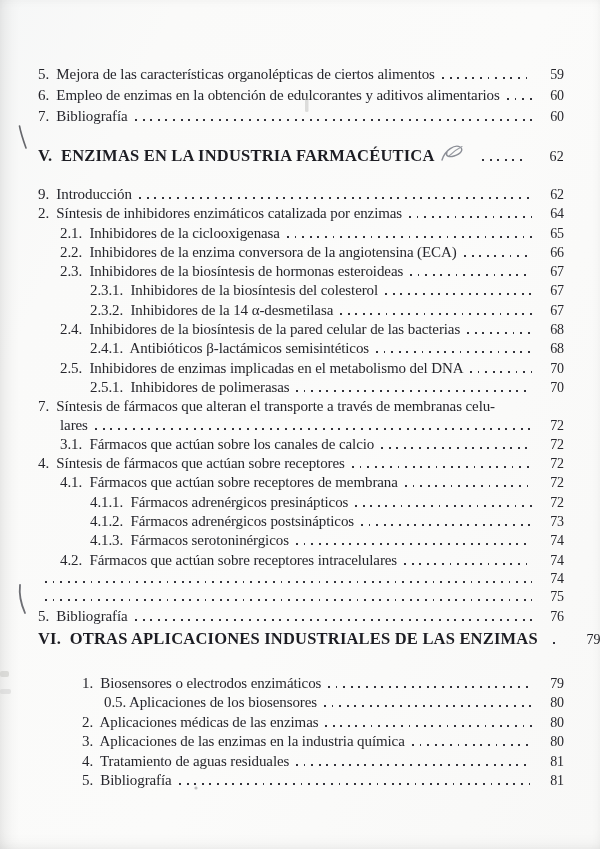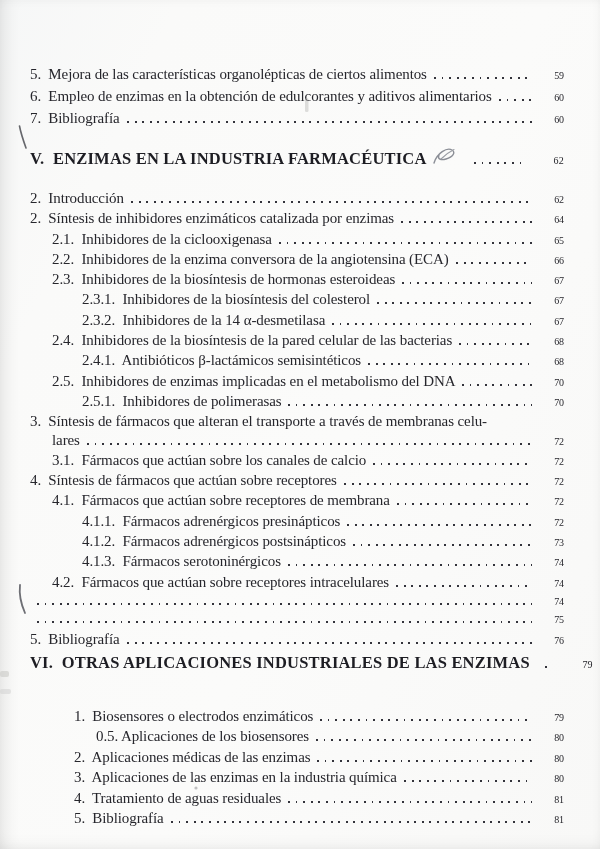--- a/index.html
+++ b/index.html
@@ -11,49 +11,49 @@
   .page{
     position:relative;width:600px;height:849px;
     background:linear-gradient(115deg,#f6f7f7 0%,#fafaf9 18%,#fbfbfa 55%,#f8f8f7 100%);
     box-shadow:inset 14px 0 20px -14px rgba(0,0,0,.14),
                inset -8px 0 14px -12px rgba(0,0,0,.08),
                inset 0 -12px 20px -16px rgba(0,0,0,.12),
                inset 0 10px 16px -14px rgba(0,0,0,.05);
     color:#26262c;
   }
   .toc{
-    position:absolute;top:0;left:0;right:0;
+    position:absolute;top:0;left:8px;right:0;
     padding:64px 36px 0 30px;
   }
   .toc-row{
     display:flex;align-items:baseline;
     white-space:nowrap;
   }
   .sec-0 .item-row{line-height:20px;font-size:15px;}
   .sec-1 .item-row{line-height:18.3px;font-size:15px;}
   .sec-2 .item-row{line-height:18.5px;font-size:15px;margin-left:44px;}
   .item-row{letter-spacing:-0.1px;}
   .i-text,.h-text{white-space:pre;}
   .ind-0 .i-text{padding-left:0;}
   .ind-1 .i-text{padding-left:22px;}
   .ind-2 .i-text{padding-left:52px;}
   .heading-row{
     font-weight:bold;font-size:16.5px;line-height:20px;
     letter-spacing:.2px;color:#1d1d23;gap:8px;
   }
   .sec-1 .heading-row{margin-top:12px;margin-bottom:18px;}
-  .sec-2 .heading-row{margin-top:3px;margin-bottom:32px;}
+  .sec-2 .heading-row{margin-top:3px;margin-bottom:24px;}
   .leader{
     flex:1 1 auto;min-width:8px;height:2px;
     margin:0 6px 1px 7px;
     background:repeating-linear-gradient(to right,#33333b 0 1.9px,transparent 1.9px 7.6px);
     background-position:left bottom;
   }
   .pagenum{
-    flex:0 0 auto;min-width:26px;text-align:right;font-size:10px;
+    flex:0 0 auto;min-width:26px;text-align:right;font-size:14px;
   }
   .heading-row .pagenum{font-weight:normal;}
   .scribble{
     position:relative;top:3px;margin:0 0 0 -4px;flex:0 0 auto;
   }
   .marks{
     position:absolute;top:0;left:0;width:600px;height:849px;
     pointer-events:none;
   }
 </style>
@@ -84,21 +84,21 @@
         <div class="toc-row heading-row">
           <span class="h-text">V.  ENZIMAS EN LA INDUSTRIA FARMACÉUTICA</span>
           <svg class="scribble" width="28" height="22" viewBox="0 0 28 22">
             <path d="M3,18 C6,8 16,2 21,5 C25,7.5 22,12 15,14 C10,15.5 6,14 8,10" fill="none" stroke="#8b8e96" stroke-width="1.4" stroke-linecap="round"></path>
             <path d="M10,14 C14,10 19,6.5 23,4.5" fill="none" stroke="#9a9da4" stroke-width="1.1" stroke-linecap="round"></path>
           </svg>
           <span class="leader"></span>
           <span class="pagenum">62</span>
         </div>
         <div class="toc-row item-row ind-0">
-          <span class="i-text">2.  Introducción</span>
+          <span class="i-text">9.  Introducción</span>
           <span class="leader"></span>
           <span class="pagenum">62</span>
         </div>
         <div class="toc-row item-row ind-0">
           <span class="i-text">2.  Síntesis de inhibidores enzimáticos catalizada por enzimas</span>
           <span class="leader"></span>
           <span class="pagenum">64</span>
         </div>
         <div class="toc-row item-row ind-1">
           <span class="i-text">2.1.  Inhibidores de la ciclooxigenasa</span>
@@ -139,21 +139,21 @@
           <span class="i-text">2.5.  Inhibidores de enzimas implicadas en el metabolismo del DNA</span>
           <span class="leader"></span>
           <span class="pagenum">70</span>
         </div>
         <div class="toc-row item-row ind-2">
           <span class="i-text">2.5.1.  Inhibidores de polimerasas</span>
           <span class="leader"></span>
           <span class="pagenum">70</span>
         </div>
         <div class="toc-row item-row ind-0">
-          <span class="i-text">3.  Síntesis de fármacos que alteran el transporte a través de membranas celu-</span>
+          <span class="i-text">7.  Síntesis de fármacos que alteran el transporte a través de membranas celu-</span>
         </div>
         <div class="toc-row item-row ind-1 cont">
           <span class="i-text">lares</span>
           <span class="leader"></span>
           <span class="pagenum">72</span>
         </div>
         <div class="toc-row item-row ind-1">
           <span class="i-text">3.1.  Fármacos que actúan sobre los canales de calcio</span>
           <span class="leader"></span>
           <span class="pagenum">72</span>

